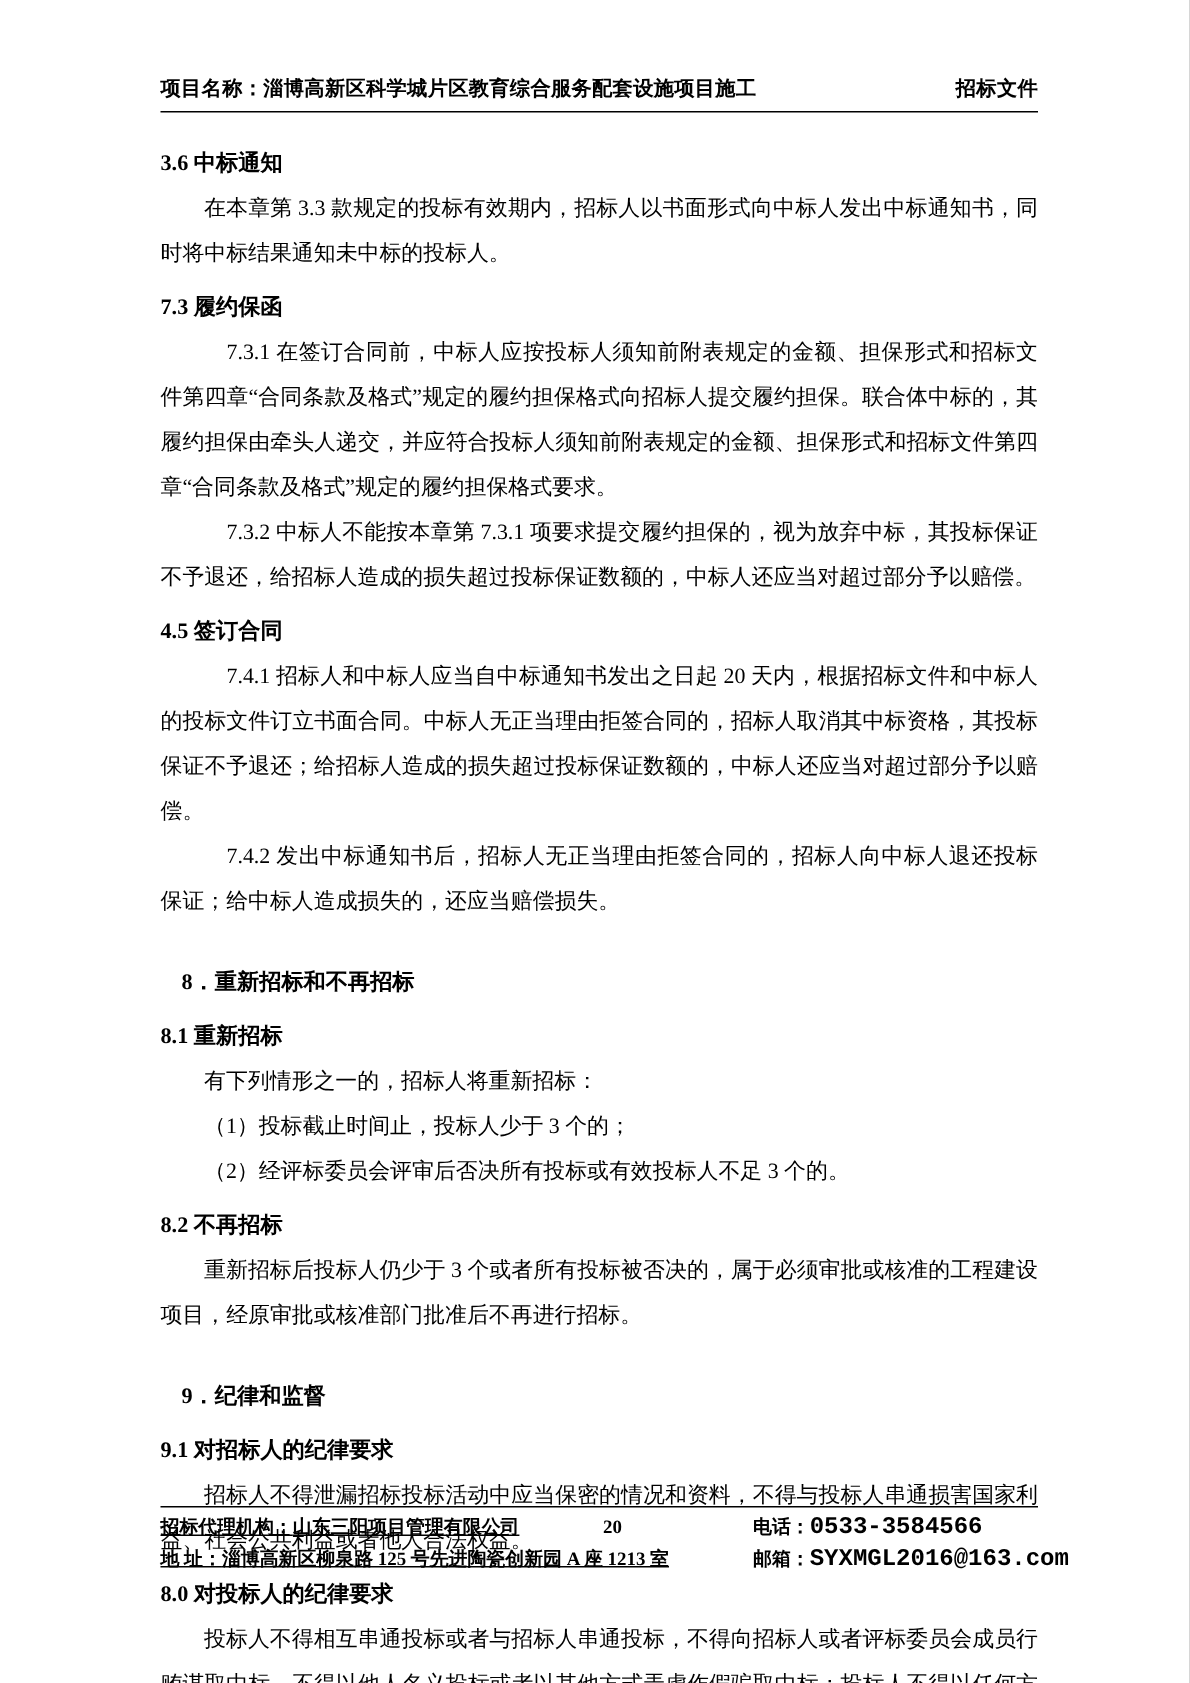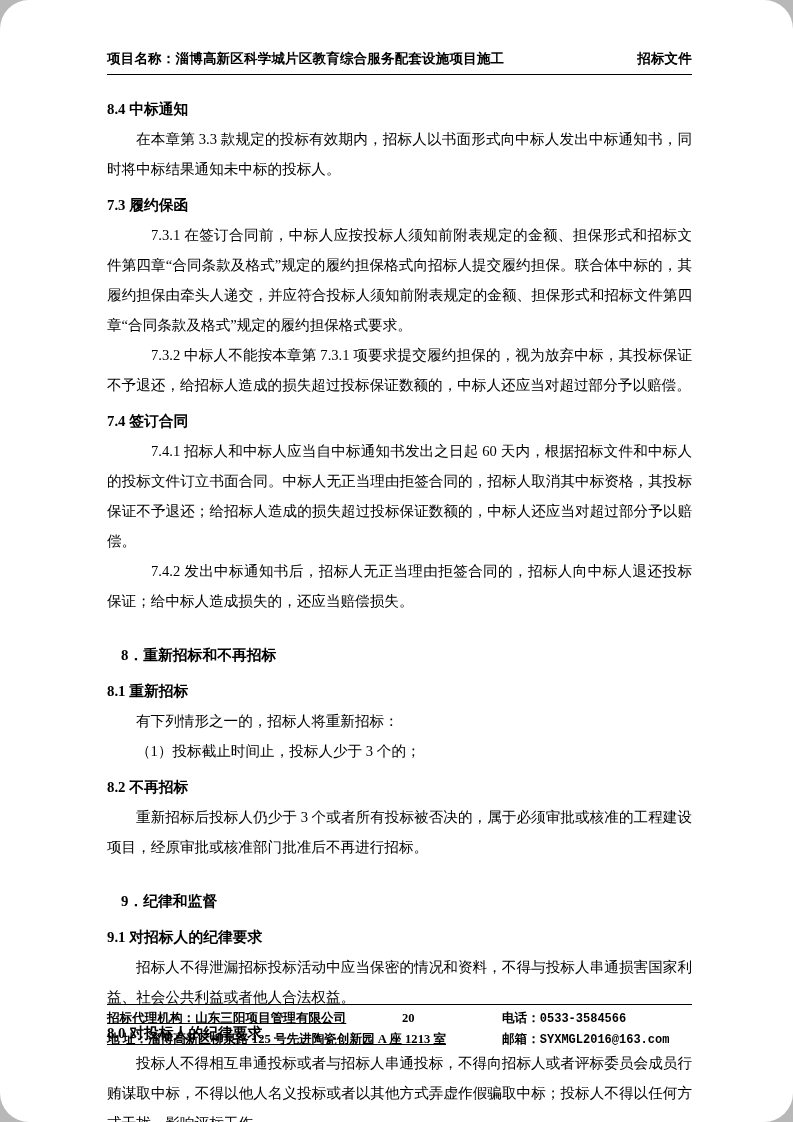--- a/index.html
+++ b/index.html
@@ -11,21 +11,20 @@
     font-family: "Liberation Serif", "DejaVu Serif", serif;
   }
   .page {
     position: relative;
     width: 793px;
     height: 1122px;
     background: #ffffff;
     margin: 0 auto;
     overflow: hidden;
     box-sizing: border-box;
-    border-radius: 29px;
   }
   .content {
     position: absolute;
     left: 107px;
     top: 0;
     width: 585px;
     height: 1122px;
   }
   
   .header {
@@ -120,56 +119,57 @@
     font-weight: bold;
     text-align: center;
   }
   .f-right {
     position: absolute;
     left: 395px;
     top: 0;
   }
   .mono {
     font-family: "Liberation Mono", "DejaVu Sans Mono", monospace;
-    font-size: 12px;
+    font-size: 16px;
   }
   .addr-label {
     letter-spacing: 0px;
     text-align: center;
   }
 </style>
 </head>
 <body>
 
 <div class="page">
   <div class="content">
 
     <div class="header">
       <span class="header-title">项目名称：淄博高新区科学城片区教育综合服务配套设施项目施工</span>
       <span class="header-right">招标文件</span>
     </div>
     <div class="header-rule"></div>
 
     <div class="body">
 
-      <div class="h-sec">8.4 中标通知</div>
+      <div class="h-sec">3.6 中标通知</div>
       <p class="p-ind1">在本章第 3.3 款规定的投标有效期内，招标人以书面形式向中标人发出中标通知书，同时将中标结果通知未中标的投标人。</p>
 
       <div class="h-sec">7.3 履约保函</div>
       <p class="p-ind2">7.3.1 在签订合同前，中标人应按投标人须知前附表规定的金额、担保形式和招标文件第四章“合同条款及格式”规定的履约担保格式向招标人提交履约担保。联合体中标的，其履约担保由牵头人递交，并应符合投标人须知前附表规定的金额、担保形式和招标文件第四章“合同条款及格式”规定的履约担保格式要求。</p>
       <p class="p-ind2">7.3.2 中标人不能按本章第 7.3.1 项要求提交履约担保的，视为放弃中标，其投标保证不予退还，给招标人造成的损失超过投标保证数额的，中标人还应当对超过部分予以赔偿。</p>
 
-      <div class="h-sec">7.4 签订合同</div>
-      <p class="p-ind2">7.4.1 招标人和中标人应当自中标通知书发出之日起 60 天内，根据招标文件和中标人的投标文件订立书面合同。中标人无正当理由拒签合同的，招标人取消其中标资格，其投标保证不予退还；给招标人造成的损失超过投标保证数额的，中标人还应当对超过部分予以赔偿。</p>
+      <div class="h-sec">4.5 签订合同</div>
+      <p class="p-ind2">7.4.1 招标人和中标人应当自中标通知书发出之日起 20 天内，根据招标文件和中标人的投标文件订立书面合同。中标人无正当理由拒签合同的，招标人取消其中标资格，其投标保证不予退还；给招标人造成的损失超过投标保证数额的，中标人还应当对超过部分予以赔偿。</p>
       <p class="p-ind2">7.4.2 发出中标通知书后，招标人无正当理由拒签合同的，招标人向中标人退还投标保证；给中标人造成损失的，还应当赔偿损失。</p>
 
       <div class="h-sec indent-title">8．重新招标和不再招标</div>
       <div class="h-sec">8.1 重新招标</div>
       <p class="p-ind1">有下列情形之一的，招标人将重新招标：</p>
       <p class="p-ind1">（1）投标截止时间止，投标人少于 3 个的；</p>
+      <p class="p-ind1">（2）经评标委员会评审后否决所有投标或有效投标人不足 3 个的。</p>
 
       <div class="h-sec">8.2 不再招标</div>
       <p class="p-ind1">重新招标后投标人仍少于 3 个或者所有投标被否决的，属于必须审批或核准的工程建设项目，经原审批或核准部门批准后不再进行招标。</p>
 
       <div class="h-sec indent-title">9．纪律和监督</div>
       <div class="h-sec">9.1 对招标人的纪律要求</div>
       <p class="p-ind1">招标人不得泄漏招标投标活动中应当保密的情况和资料，不得与投标人串通损害国家利益、社会公共利益或者他人合法权益。</p>
 
       <div class="h-sec">8.0 对投标人的纪律要求</div>
       <p class="p-ind1">投标人不得相互串通投标或者与招标人串通投标，不得向招标人或者评标委员会成员行贿谋取中标，不得以他人名义投标或者以其他方式弄虚作假骗取中标；投标人不得以任何方式干扰、影响评标工作。</p>

